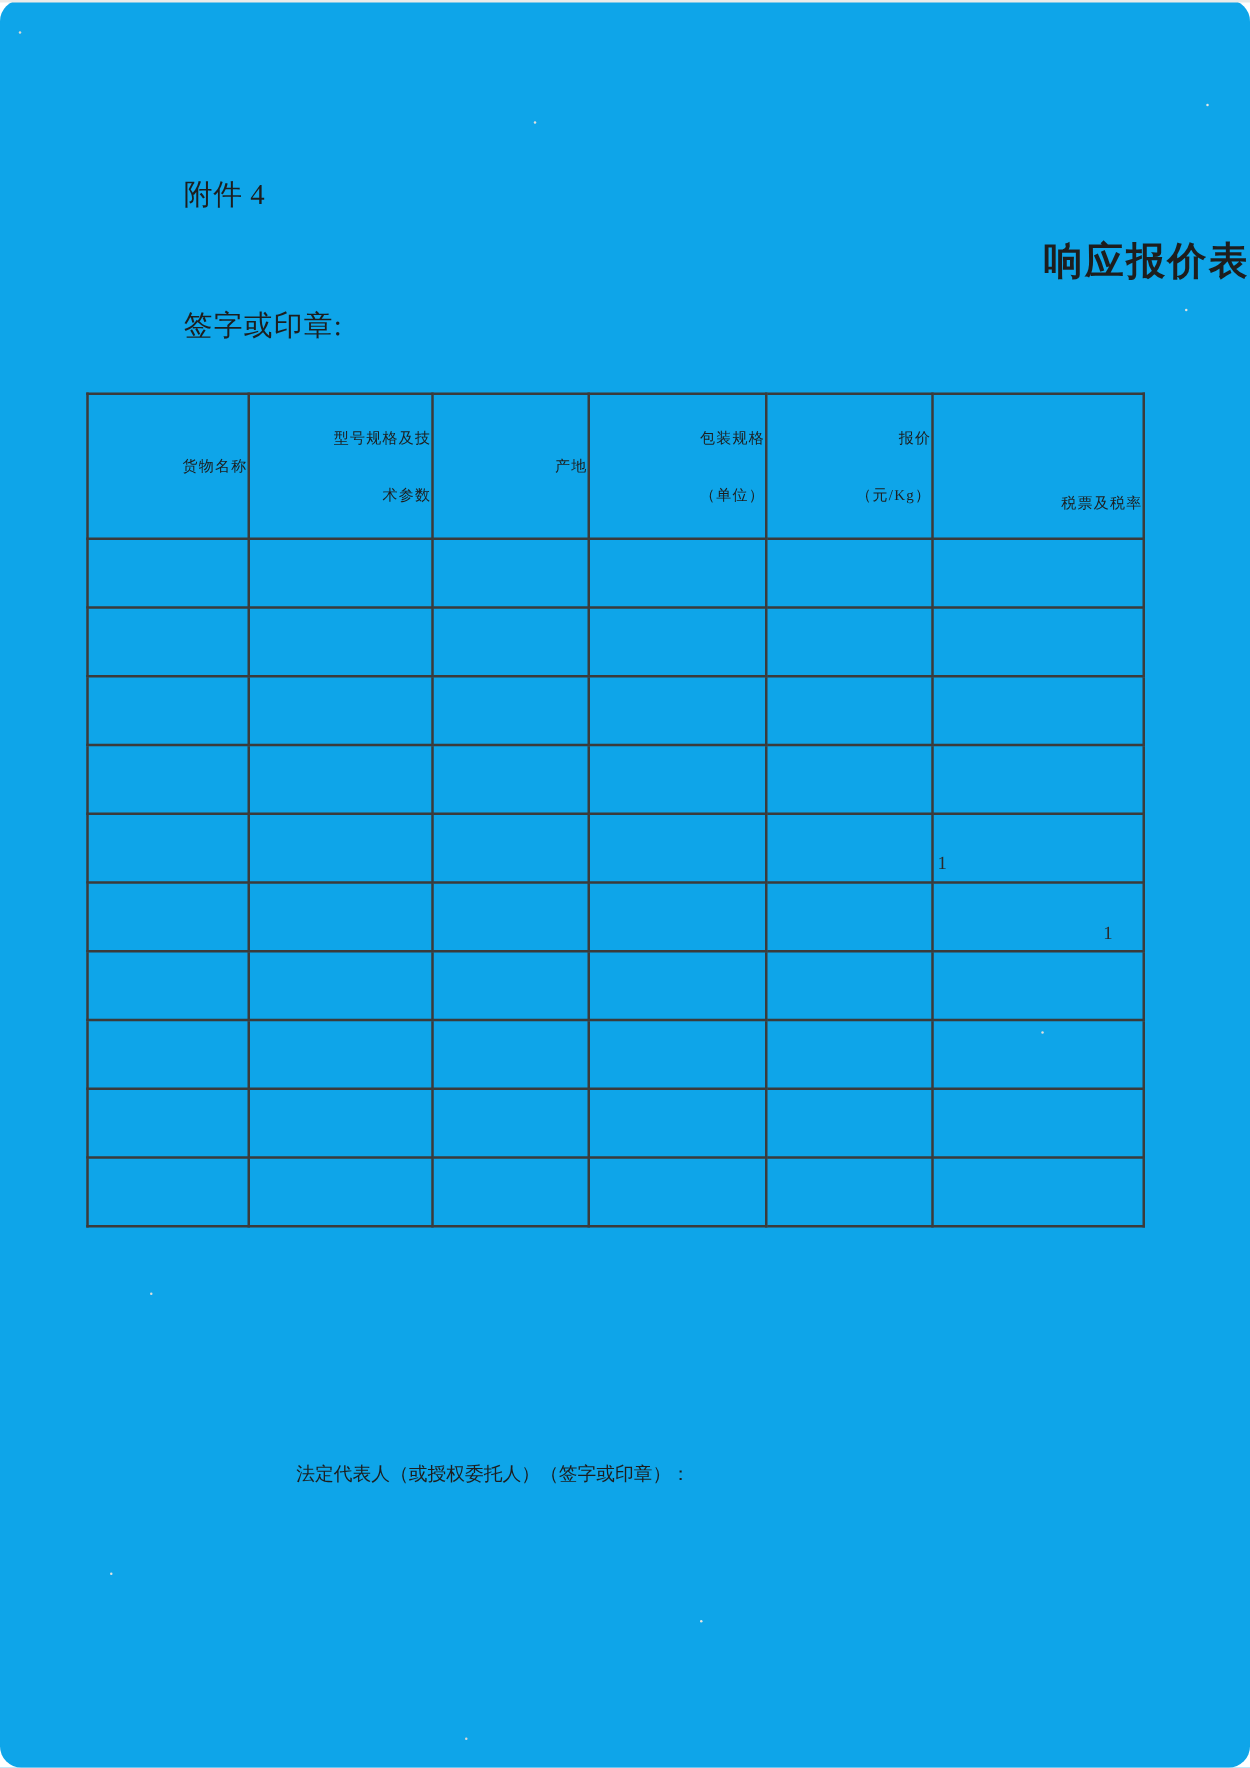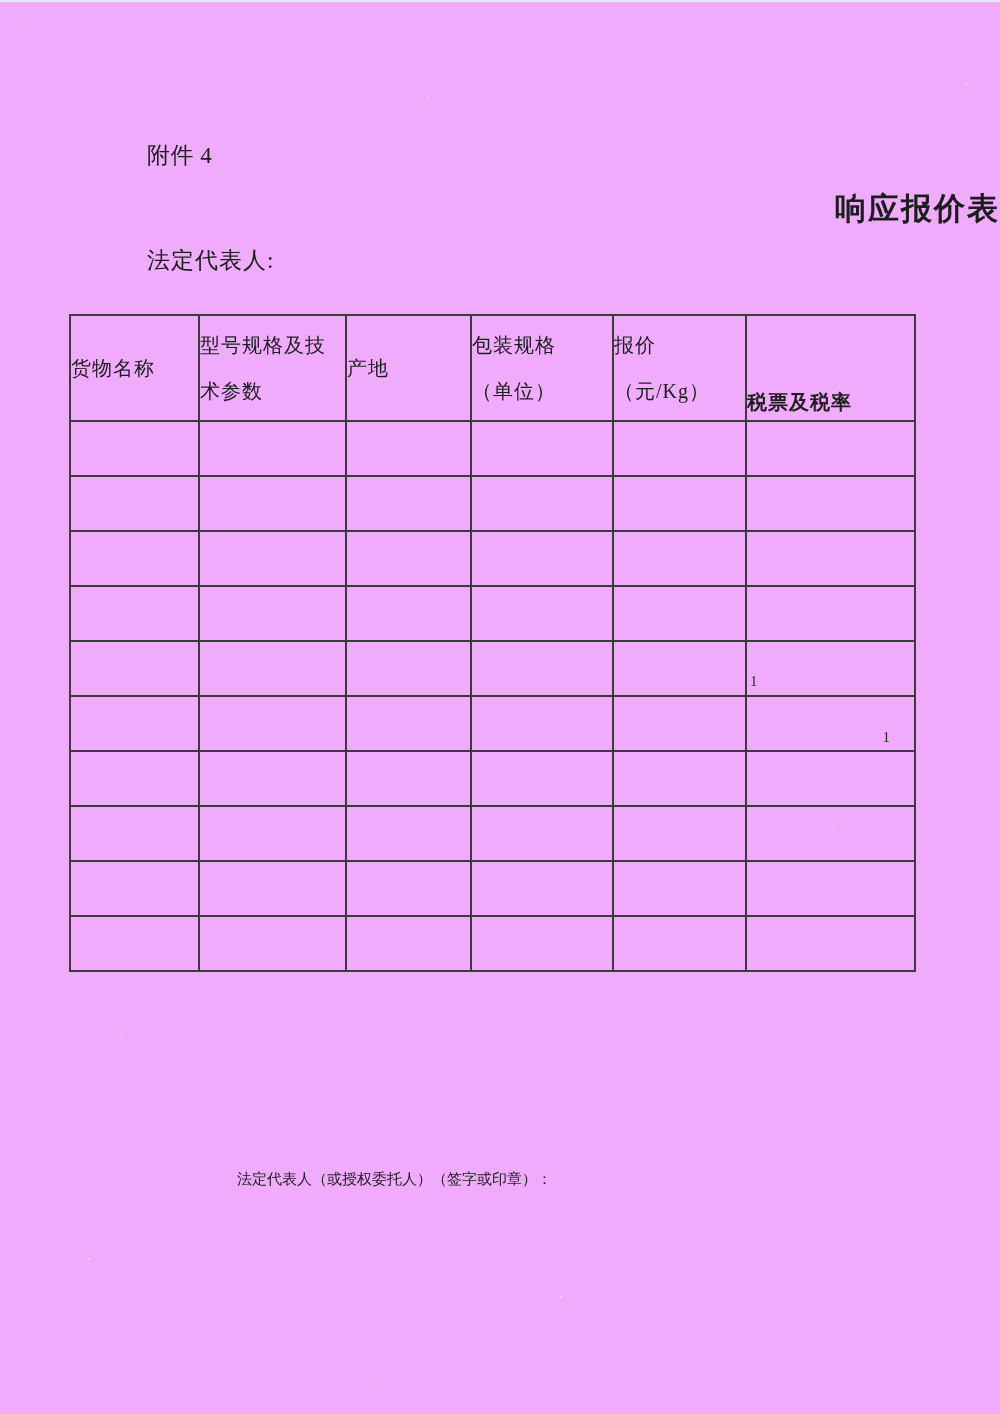--- a/index.html
+++ b/index.html
@@ -11,21 +11,22 @@
     width: 1000px;
     height: 1414px;
     position: relative;
     overflow: hidden;
     font-family: "Liberation Serif", "DejaVu Serif", serif;
     color: #1d1d1d;
   }
   .page {
     position: absolute;
     inset: 0;
-    background: #f0abfc;
+    background: #0ea5e9;
+    border-radius: 17px;
   }
   .top-scan-edge {
     position: absolute;
     top: 0; left: 0; right: 0;
     height: 2px;
     background: #ebebe9;
   }
   .attachment {
     position: absolute;
     left: 147px;
@@ -60,32 +61,31 @@
   }
   .quote-table th,
   .quote-table td {
     border: 2px solid #3b3b3b;
     padding: 0;
     position: relative;
   }
   .quote-table thead th {
     height: 100px;
     font-weight: 400;
-    font-size: 20px;
-    text-align: left;
+    font-size: 12px;
+    text-align: right;
     vertical-align: middle;
     white-space: pre-line;
     line-height: 46px;
     letter-spacing: 1px;
   }
   .quote-table thead th.low {
     vertical-align: bottom;
     line-height: 28px;
-    padding-bottom: 4px;
-    font-weight: bold;
+    padding-bottom: 14px;
   }
   .quote-table tbody td {
     height: 53px;
   }
   .stray {
     position: absolute;
     font-size: 15px;
     line-height: 1;
     color: #2a2a2a;
   }
@@ -132,21 +132,21 @@
 <body>
 
 <div class="page">
 
   <div class="top-scan-edge"></div>
 
   <div class="attachment">附件 4</div>
 
   <h1 class="title">响应报价表</h1>
 
-  <div class="project">法定代表人:</div>
+  <div class="project">签字或印章:</div>
 
   <table class="quote-table">
     <colgroup>
       <col style="width:129px">
       <col style="width:147px">
       <col style="width:125px">
       <col style="width:142px">
       <col style="width:133px">
       <col style="width:169px">
     </colgroup>

